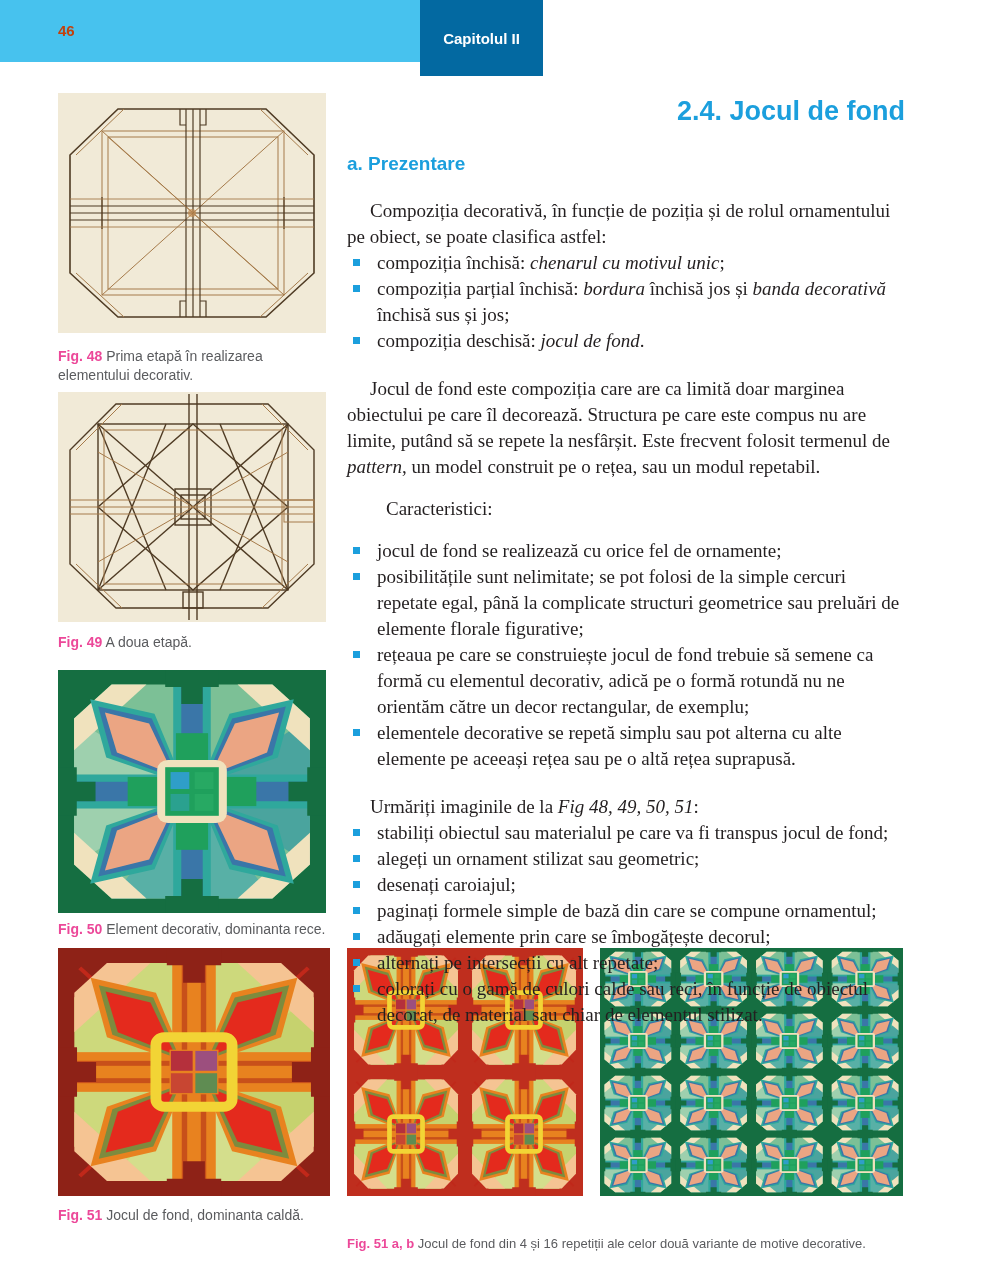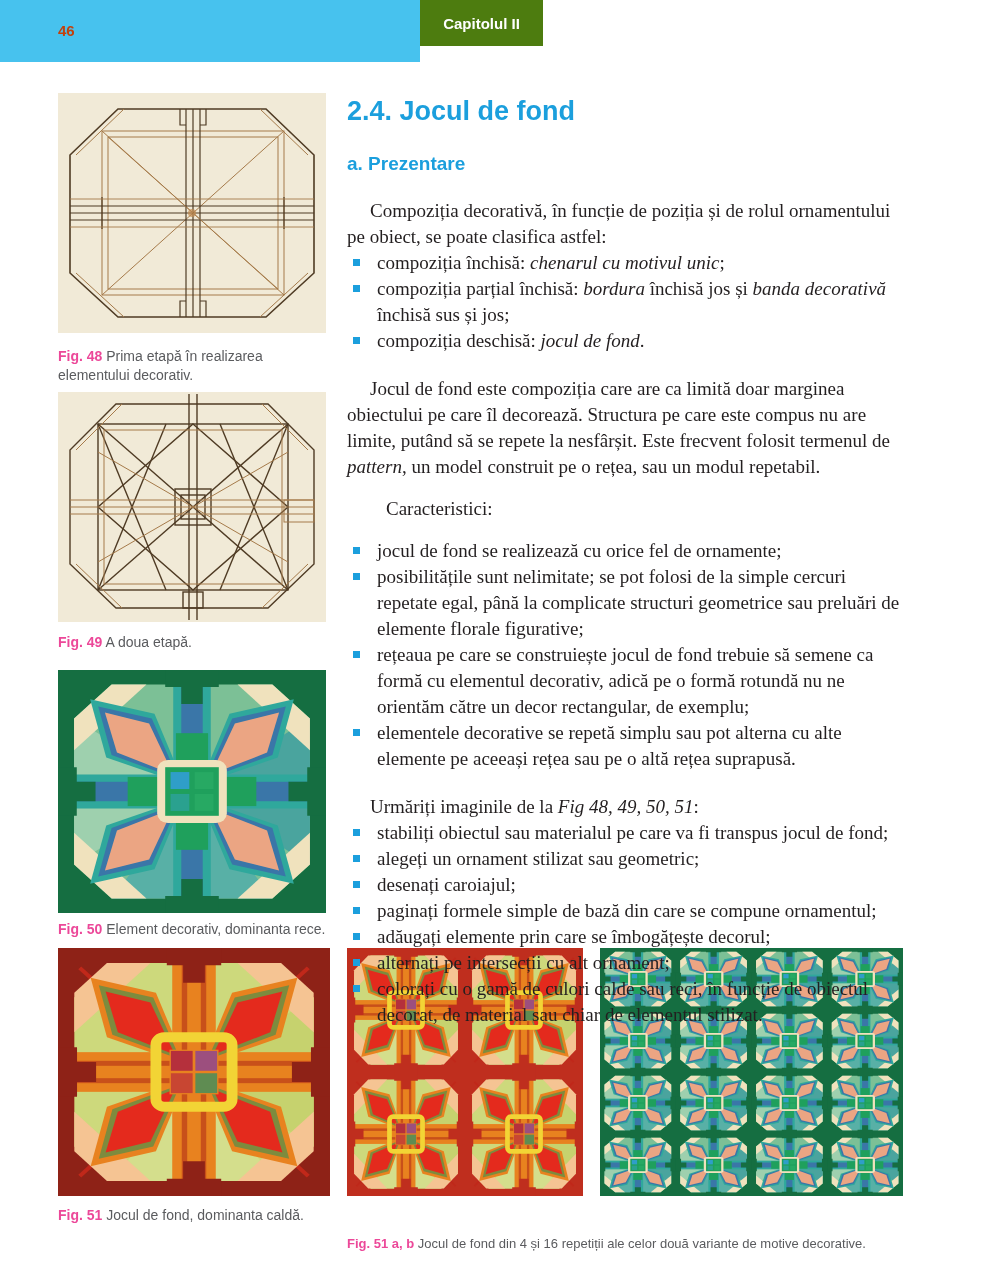--- a/index.html
+++ b/index.html
@@ -6,34 +6,34 @@
   body{
     width:1000px;height:1268px;position:relative;background:#ffffff;
     font-family:"Liberation Serif", serif;color:#231f20;overflow:hidden;
   }
   
   .header-bar{position:absolute;left:0;top:0;width:420px;height:62px;background:#47c2ee;}
   .page-num{position:absolute;left:58px;top:0;height:50px;line-height:62px;
     font-family:"Liberation Sans",sans-serif;font-weight:bold;font-size:15px;color:#c2410c;}
   .section-name{position:absolute;right:20px;top:0;height:62px;line-height:62px;
     font-family:"Liberation Sans",sans-serif;font-weight:bold;font-size:15px;color:#fff;}
-  .chapter-box{position:absolute;left:420px;top:0;width:123px;height:46px;background:#4d7c0f;
+  .chapter-box{position:absolute;left:420px;top:0;width:123px;height:76px;background:#0369a1;
     display:flex;align-items:center;justify-content:center;
     font-family:"Liberation Sans",sans-serif;font-weight:bold;font-size:15px;color:#fff;}
   
   .fig{position:absolute;}
   .fig svg{display:block;width:100%;height:100%;}
   .caption{position:absolute;font-family:"Liberation Sans",sans-serif;font-size:14px;
     line-height:19px;color:#5a5b5e;}
   .caption b{color:#ec4899;font-weight:bold;text-align:center;}
   .caption-long{font-size:13px;white-space:nowrap;}
   
   .content{position:absolute;left:347px;top:90px;width:558px;font-size:19px;line-height:26px;}
   .section-title{font-family:"Liberation Sans",sans-serif;font-weight:bold;font-size:27px;
-    line-height:30px;color:#1b9fdd;margin:6px 0 0;}
+    line-height:30px;color:#1b9fdd;margin:6px 0 0;text-align:right;}
   .sub-title{font-family:"Liberation Sans",sans-serif;font-weight:bold;font-size:19px;
     line-height:24px;color:#1b9fdd;margin:26px 0 0;}
   .para{margin:22px 0 0;text-indent:23px;}
   .label-line{margin:16px;text-indent:23px;}
   ul.blist{list-style:none;margin:0;padding:0;}
   ul.blist li{position:relative;padding-left:30px;}
   ul.blist li .bullet{position:absolute;left:6px;top:9px;width:7px;height:7px;background:#1b9fdd;}
   i{font-style:italic;margin-top:39px;}
 </style>
 </head>
@@ -340,21 +340,21 @@
         <span><span>paginați formele simple de bază din care se compune ornamentul;</span></span>
       </li>
 
       <li>
         <span class="bullet"></span>
         <span><span>adăugați elemente prin care se îmbogățește decorul;</span></span>
       </li>
 
       <li>
         <span class="bullet"></span>
-        <span><span>alternați pe intersecții cu alt ornament;</span></span>
+        <span><span>alternați pe intersecții cu alt repetate;</span></span>
       </li>
 
       <li>
         <span class="bullet"></span>
         <span><span>colorați cu o gamă de culori calde sau reci, în funcție de obiectul decorat, de material sau chiar de elementul stilizat.</span></span>
       </li>
     </ul>
 </div>
 
 </body></html>

